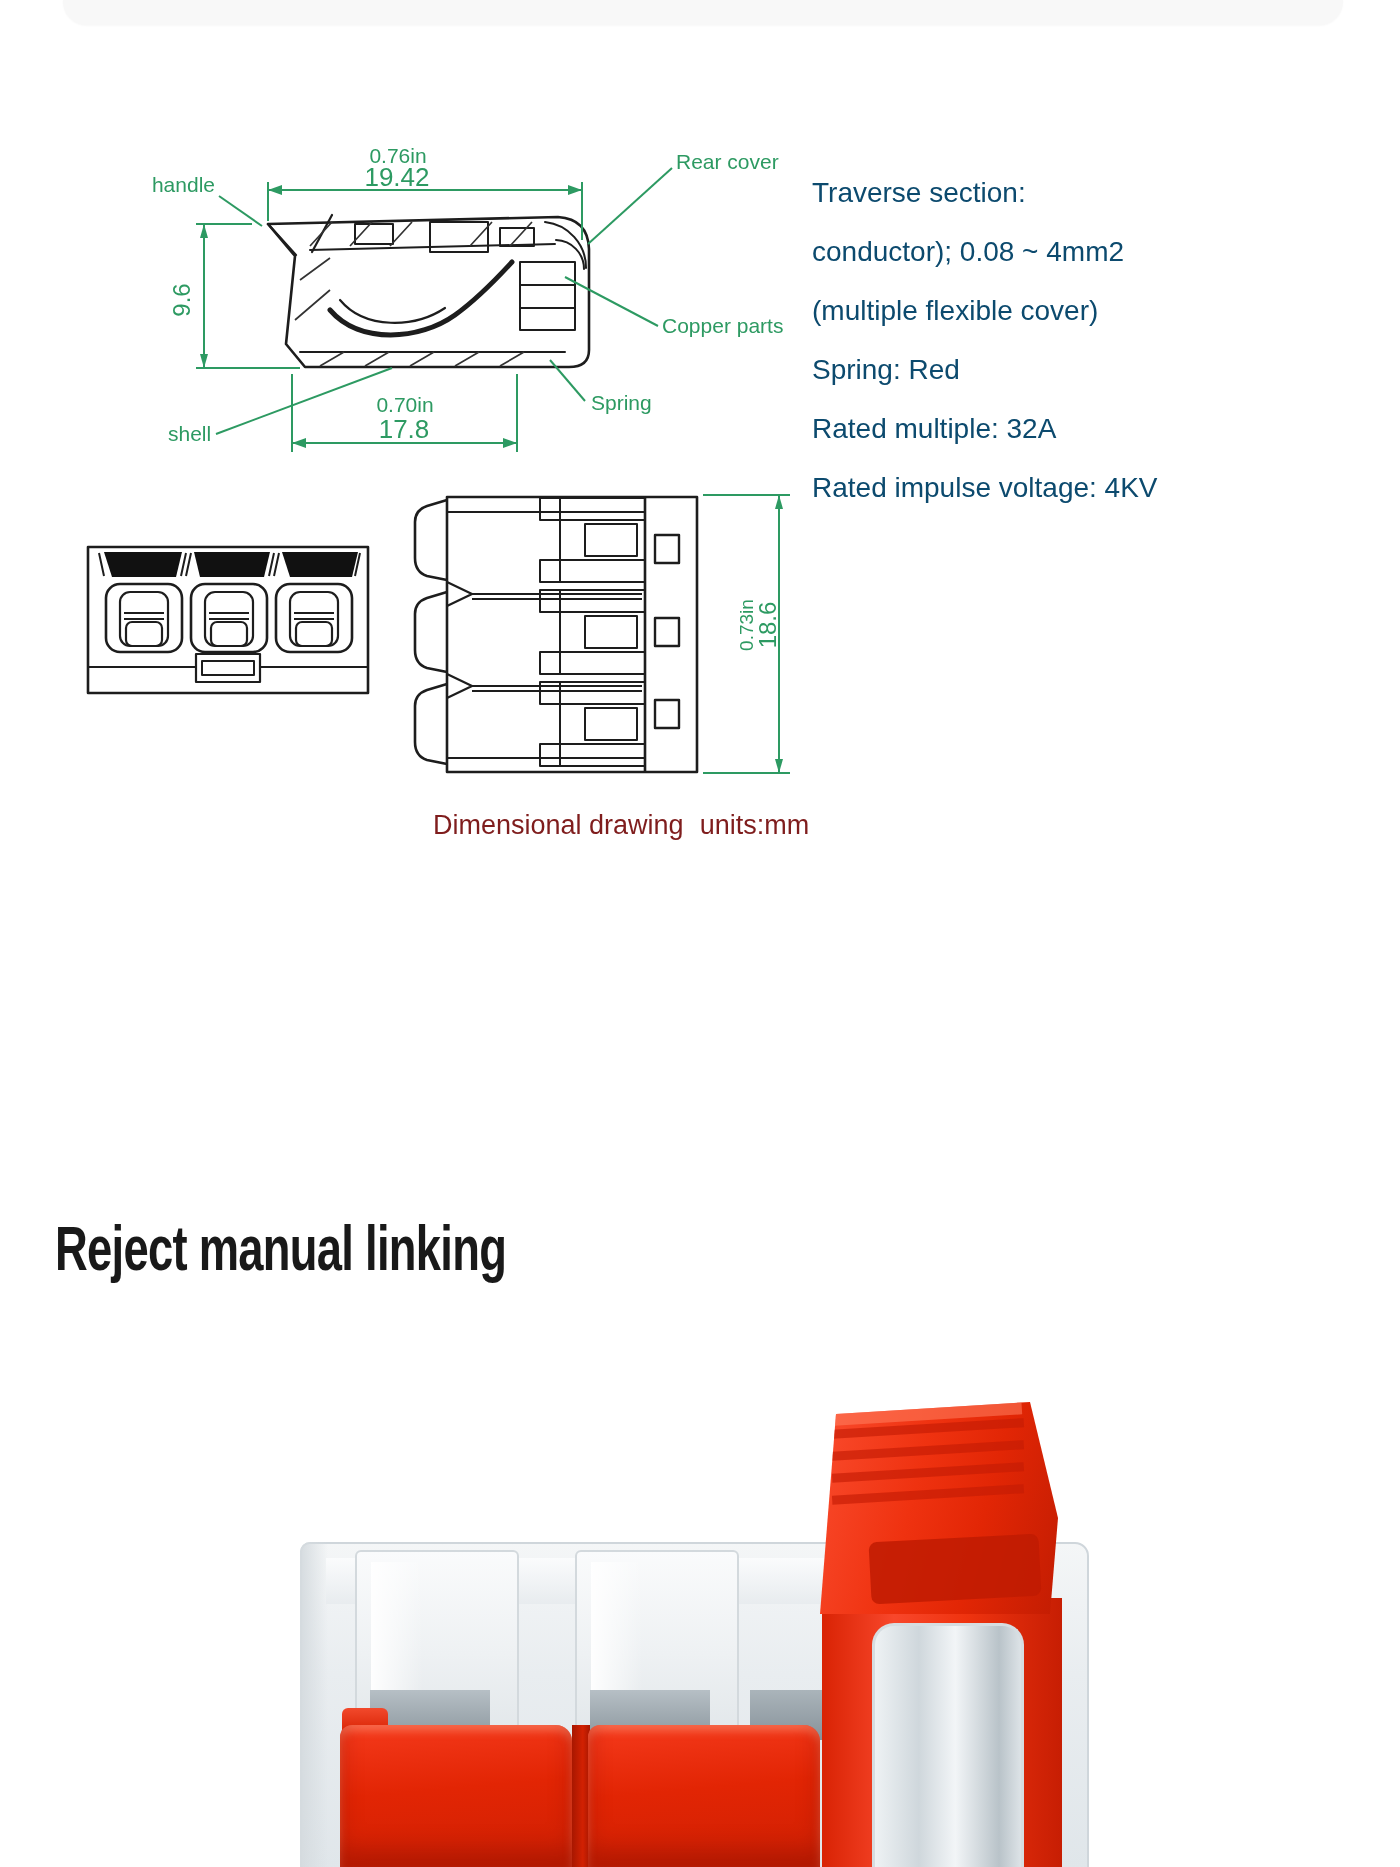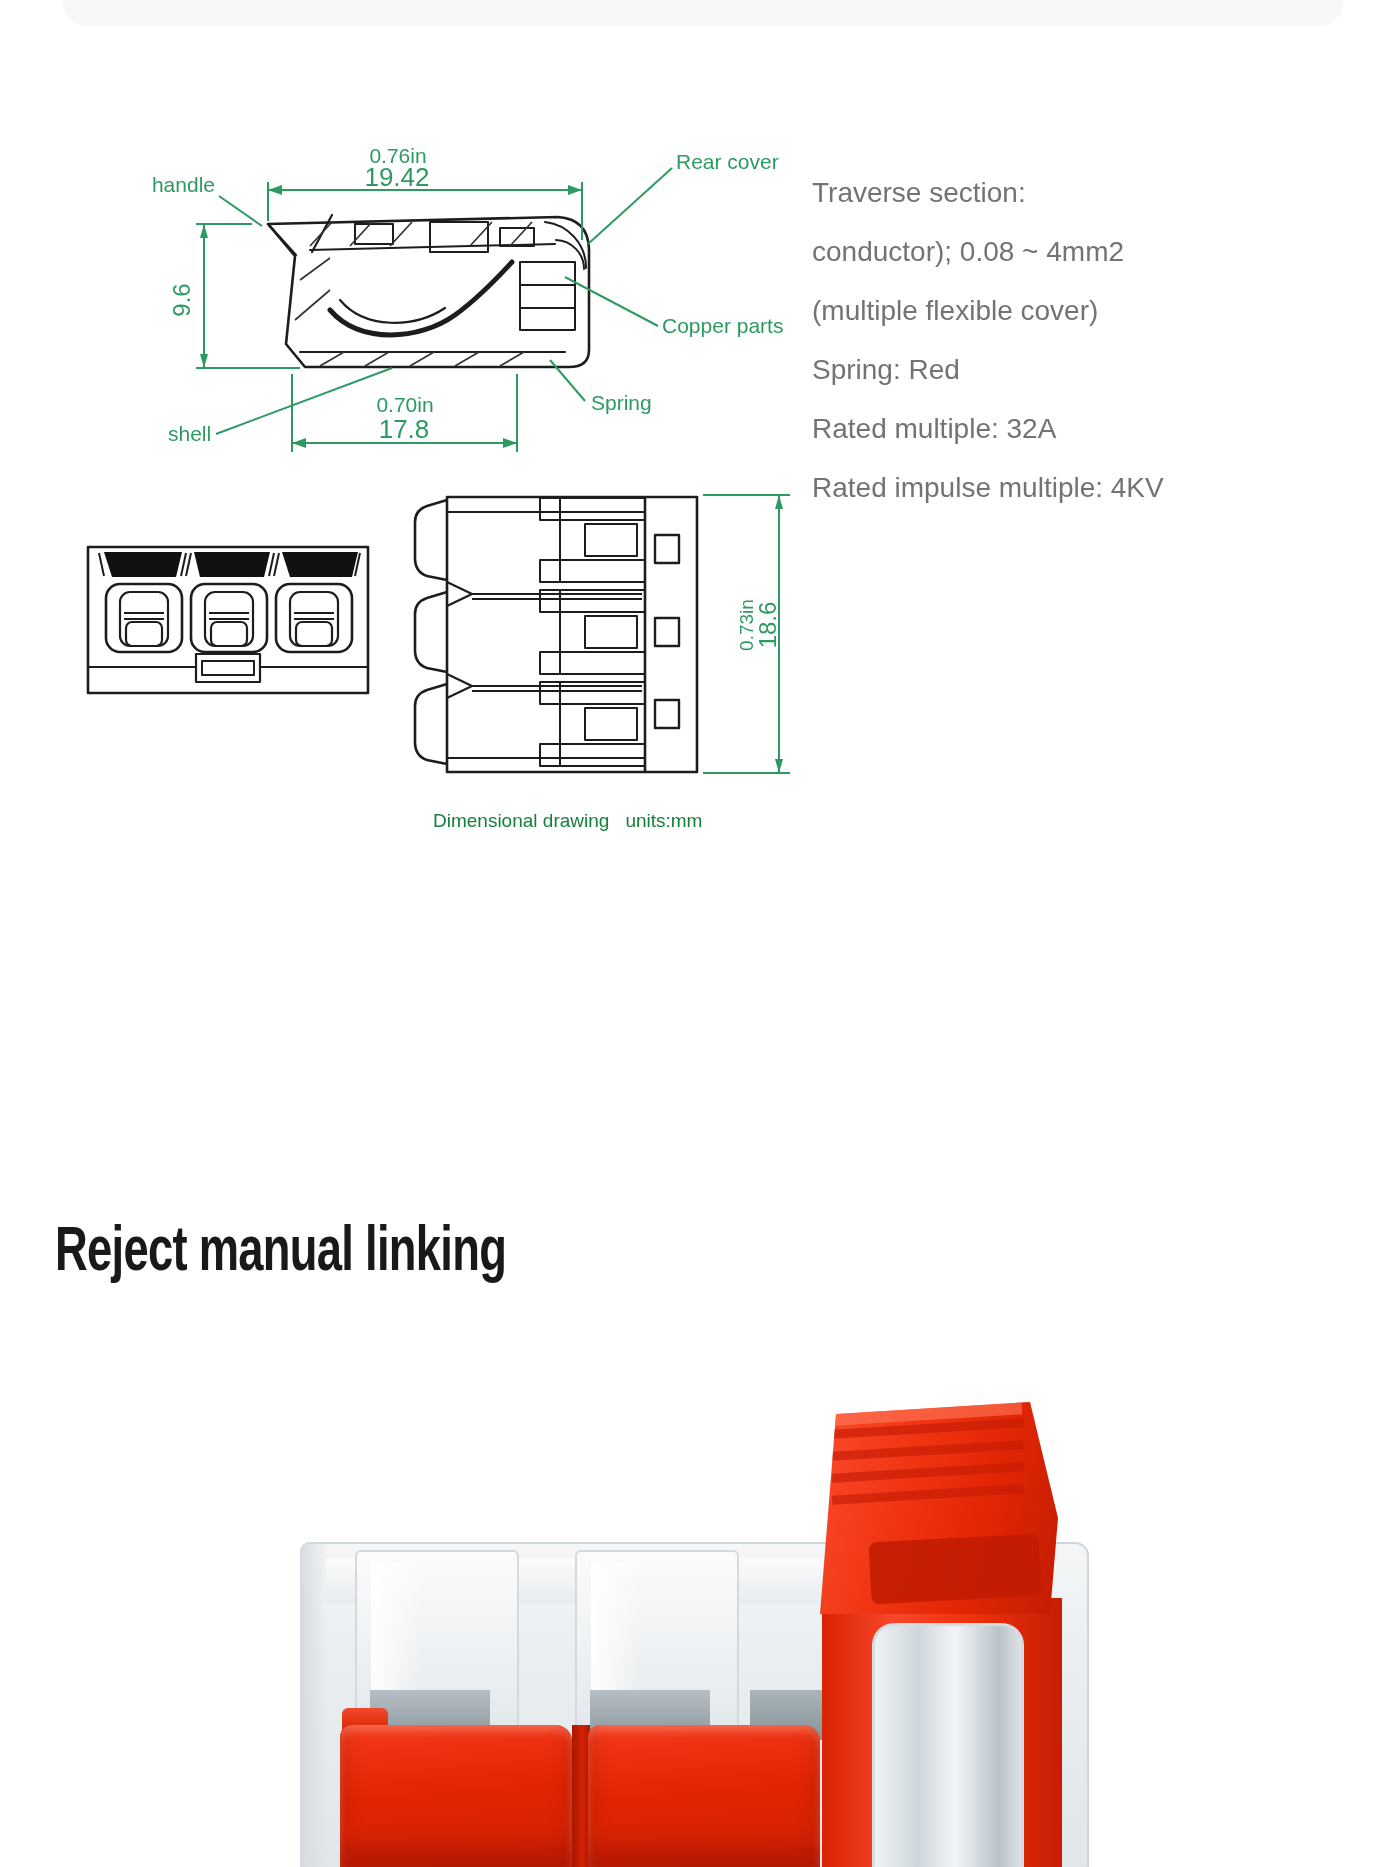--- a/index.html
+++ b/index.html
@@ -10,26 +10,26 @@
   
   .top-card{
     position:absolute;left:63px;top:-22px;width:1280px;height:47px;
     background:#f8f8f8;border-radius:24px;box-shadow:0 1px 2px rgba(0,0,0,0.03);
   }
   
   .diagram-svg{position:absolute;left:0;top:0;width:1400px;height:900px;}
   .diagram-svg text{font-family:"Liberation Sans",sans-serif;}
   
   .specs{
-    position:absolute;left:812px;top:163px;color:#737373;
+    position:absolute;left:812px;top:163px;color:#0c4a6e;
     font-size:28px;line-height:59px;white-space:nowrap;
   }
   
   .caption{
-    position:absolute;left:433px;top:810px;font-size:19px;color:#15803d;white-space:nowrap;
+    position:absolute;left:433px;top:810px;font-size:27px;color:#7f1d1d;white-space:nowrap;
   }
   .caption .units{margin-left:16px;}
   
   .heading{
     position:absolute;left:55px;top:1207px;font-size:63px;font-weight:700;
     color:#191919;letter-spacing:-1px;white-space:nowrap;
     transform:scaleX(0.72);transform-origin:left top;line-height:82px;
   }
   
   .photo{position:absolute;left:230px;top:1390px;width:900px;height:477px;}
@@ -210,21 +210,21 @@
     <text x="168" y="441" font-size="21">shell</text>
   </g>
 </svg>
 
 <div class="specs">
   <div>Traverse section:</div>
   <div>conductor); 0.08 ~ 4mm2</div>
   <div>(multiple flexible cover)</div>
   <div>Spring: Red</div>
   <div>Rated multiple: 32A</div>
-  <div>Rated impulse multiple: 4KV</div>
+  <div>Rated impulse voltage: 4KV</div>
 </div>
 
 <div class="caption">
   <span>Dimensional drawing</span><span class="units">units:mm</span>
 </div>
 
 <div class="heading">Reject manual linking</div>
 
 <div class="photo">
   <div class="ph-body"></div>

